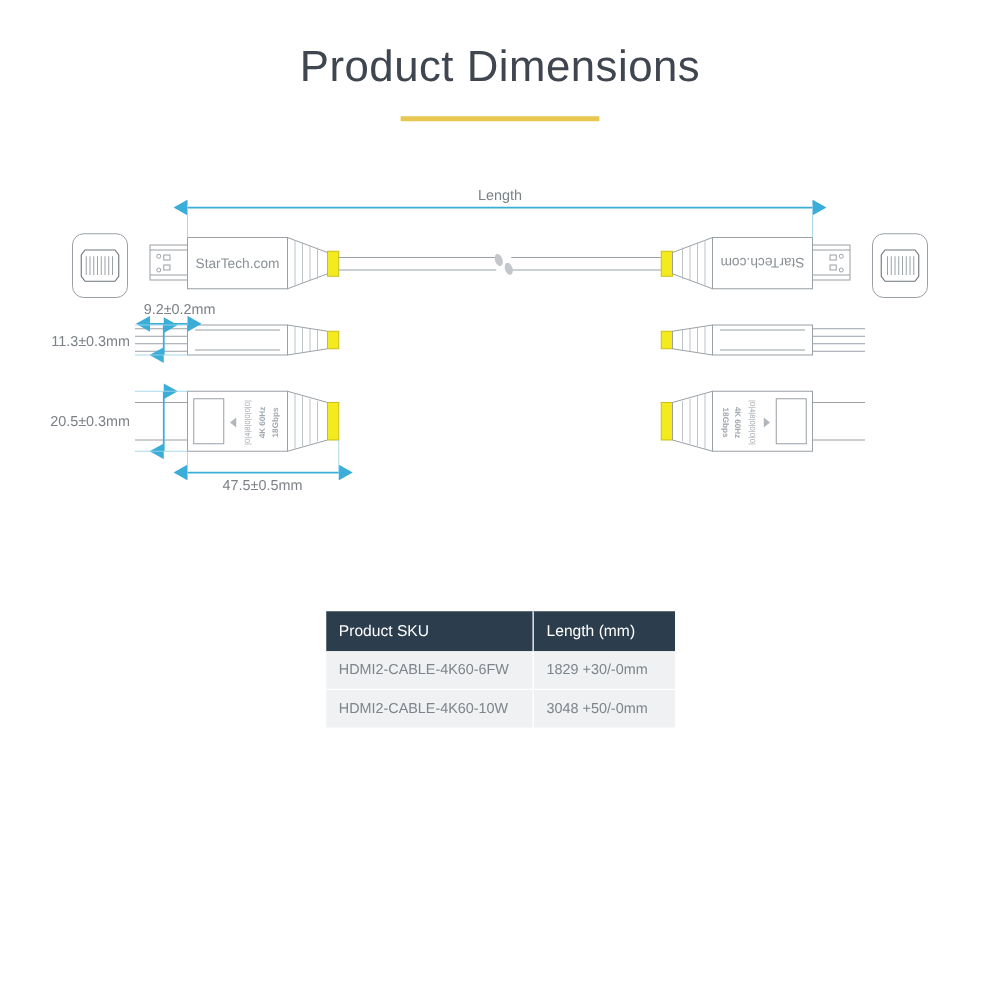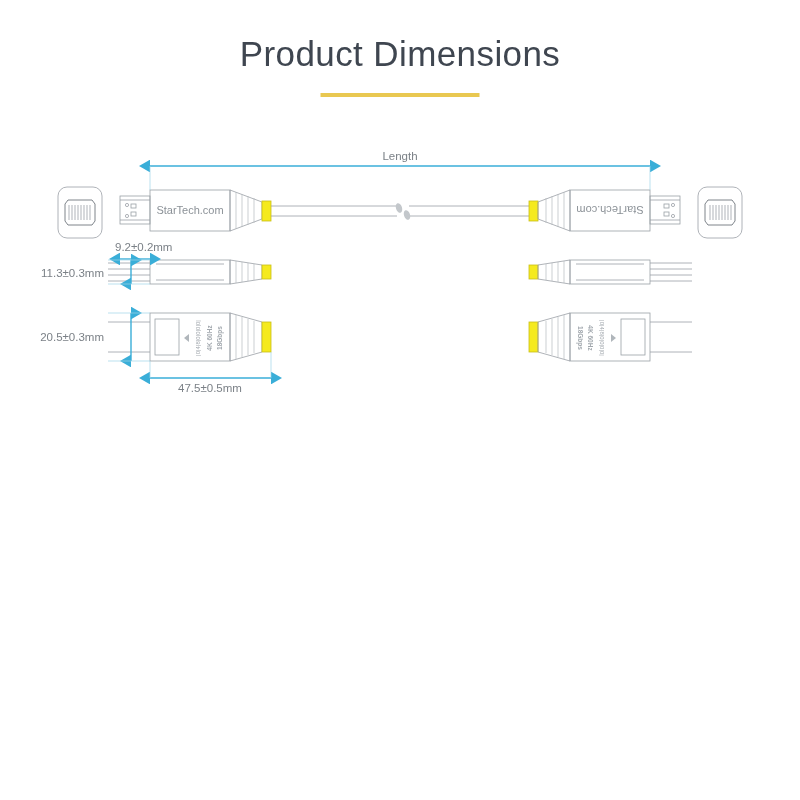--- a/index.html
+++ b/index.html
@@ -275,14 +275,32 @@
       <line x1="271" y1="352" x2="271" y2="378" stroke-width="0.7" stroke="#9fd4e8"></line>
     </g>
 
     <text x="400" y="160" font-family="Liberation Sans, sans-serif" font-size="11.5" fill="#7b8187" text-anchor="middle" id="lbl-length">Length</text>
     <text x="115" y="251" font-family="Liberation Sans, sans-serif" font-size="11.5" fill="#7b8187" text-anchor="start" id="lbl-width">9.2±0.2mm</text>
     <text x="104" y="277" font-family="Liberation Sans, sans-serif" font-size="11.5" fill="#7b8187" text-anchor="end" id="lbl-side">11.3±0.3mm</text>
     <text x="104" y="341" font-family="Liberation Sans, sans-serif" font-size="11.5" fill="#7b8187" text-anchor="end" id="lbl-top">20.5±0.3mm</text>
     <text x="210" y="392" font-family="Liberation Sans, sans-serif" font-size="11.5" fill="#7b8187" text-anchor="middle" id="lbl-conn">47.5±0.5mm</text>
   </svg>
 
+  <table class="sku-table">
+    <thead>
+      <tr>
+        <th class="col-sku">Product SKU</th>
+        <th class="col-len">Length (mm)</th>
+      </tr>
+    </thead>
+    <tbody>
+      <tr>
+        <td>HDMI2-CABLE-4K60-6FW</td>
+        <td>1829 +30/-0mm</td>
+      </tr>
+      <tr>
+        <td>HDMI2-CABLE-4K60-10W</td>
+        <td>3048 +50/-0mm</td>
+      </tr>
+    </tbody>
+  </table>
 
 </div>
 
 </body></html>

